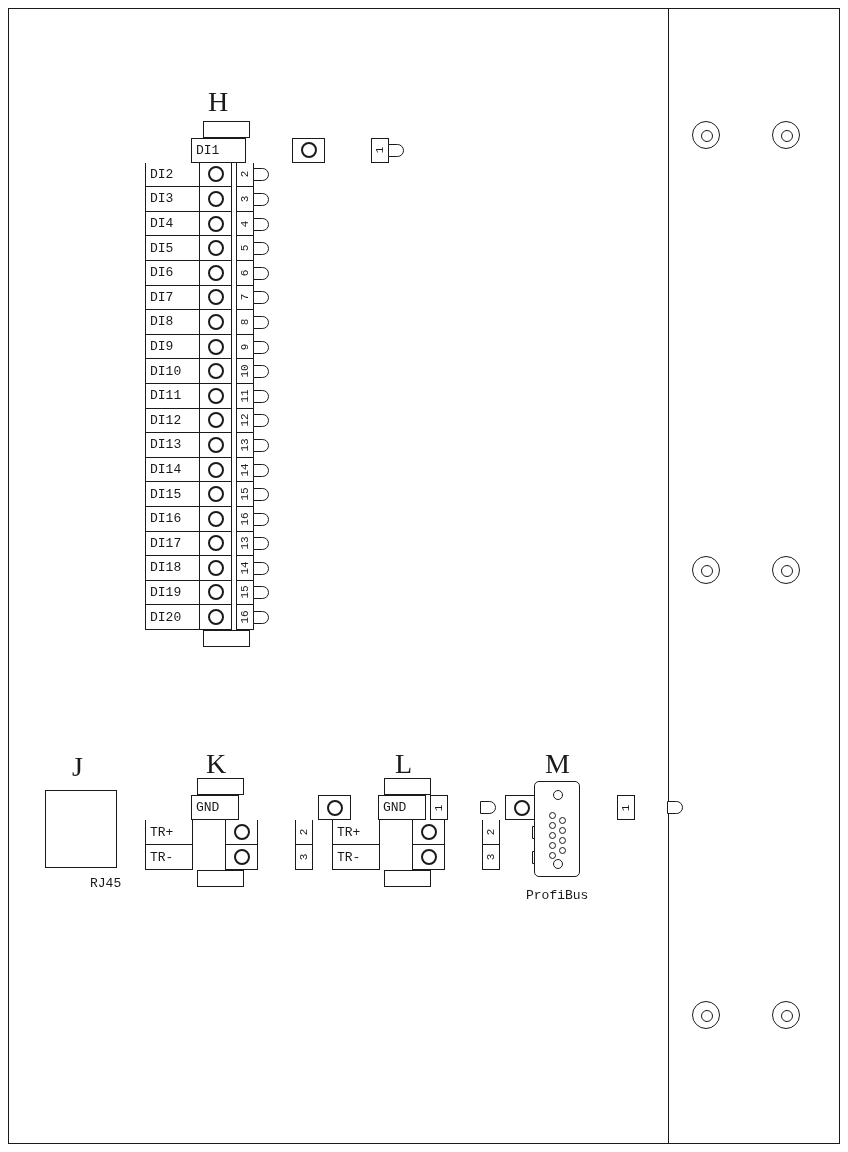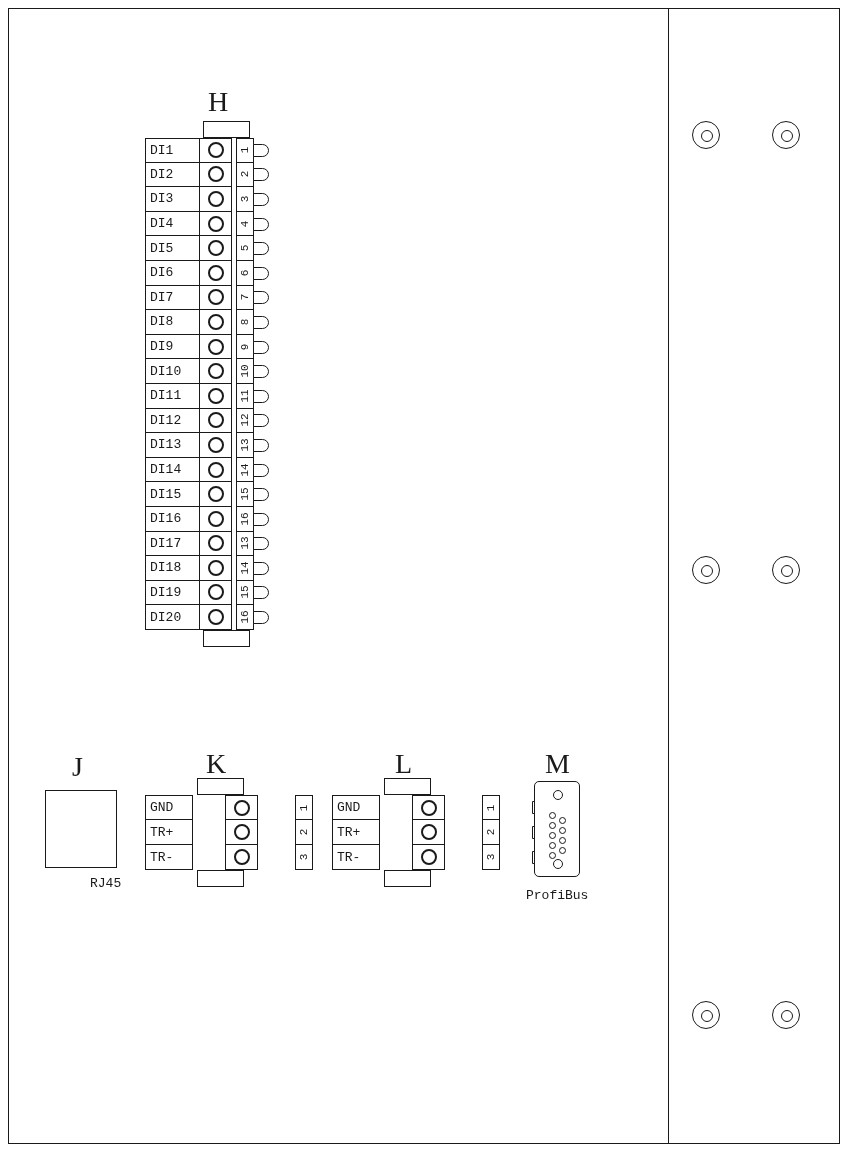--- a/index.html
+++ b/index.html
@@ -19,21 +19,21 @@
   .big-letter { position:absolute; font-family:"Liberation Serif", serif; font-size:28px; line-height:1; color:#1a1a1a; }
   .caption { position:absolute; font-size:13px; line-height:1; color:#1a1a1a; white-space:nowrap; }
 
   
   .tblock { position:absolute; }
   .rows { position:relative; }
   .trow { display:flex; align-items:stretch; }
   .tb-h .trow { height:24.6px; }
   .tb-kl .trow { height:25px;gap:33px; }
   .cell { background:#fff; border:1px solid #1a1a1a; border-top:none; }
-  .trow:first-child .cell { border-top:1px solid #1a1a1a; }
+  .trow:first-child .cell { border-top:1px solid #1a1a1a;margin-left:46px; }
   .tlabel { display:flex; align-items:center; padding-left:4px; font-size:13px; white-space:nowrap; }
   .tb-h .tlabel { width:55px; }
   .tb-kl .tlabel { width:48px; }
   .tcircle { margin-left:-1px; display:flex; align-items:center; justify-content:center; }
   .tb-h .tcircle { width:33px; }
   .tb-kl .tcircle { width:33px; }
   .circ { width:16px; height:16px; border:2px solid #1a1a1a; border-radius:50%; background:#fff; }
   .tnum { margin-left:4px; width:18px; display:flex; align-items:center; justify-content:center; overflow:visible; }
   .tnum .rot { display:inline-block; transform:rotate(-90deg); font-size:11px; white-space:nowrap; }
   .tpin { align-self:center; width:16px; height:13px; margin-left:-1px;

